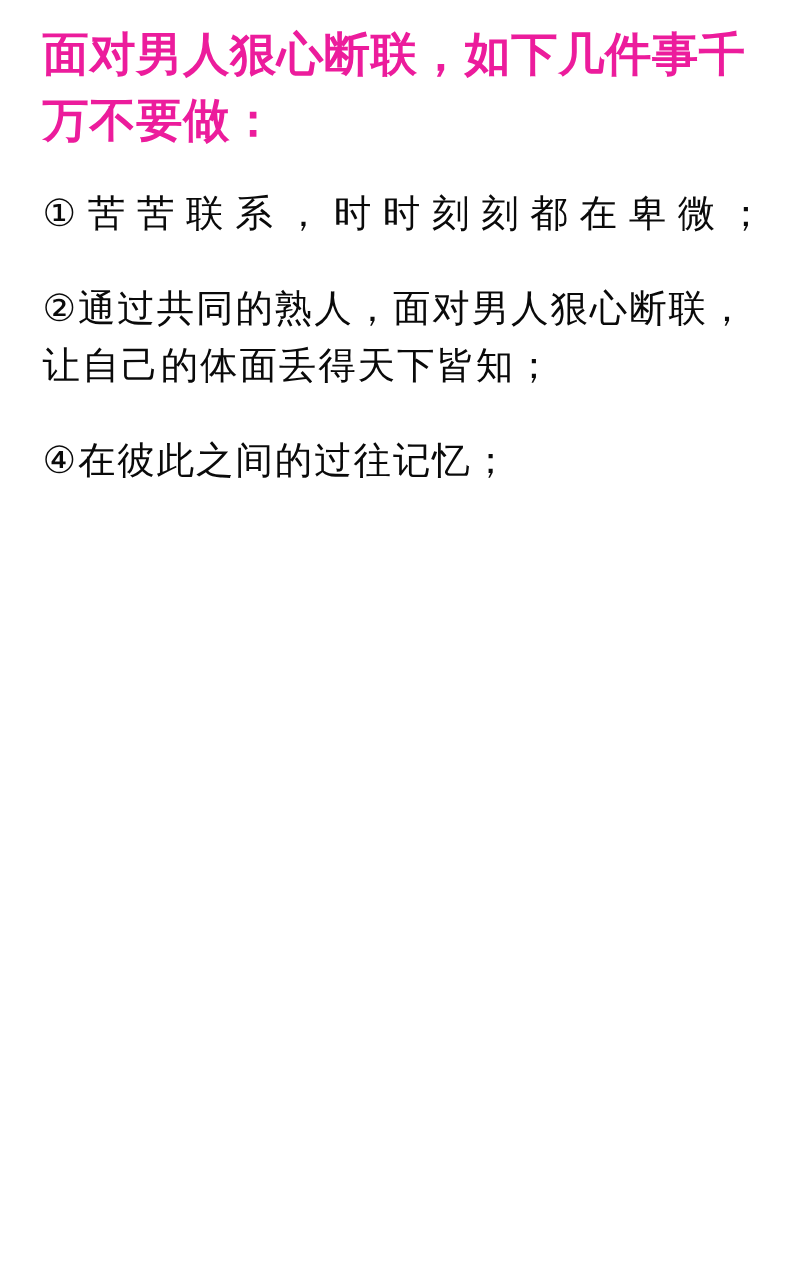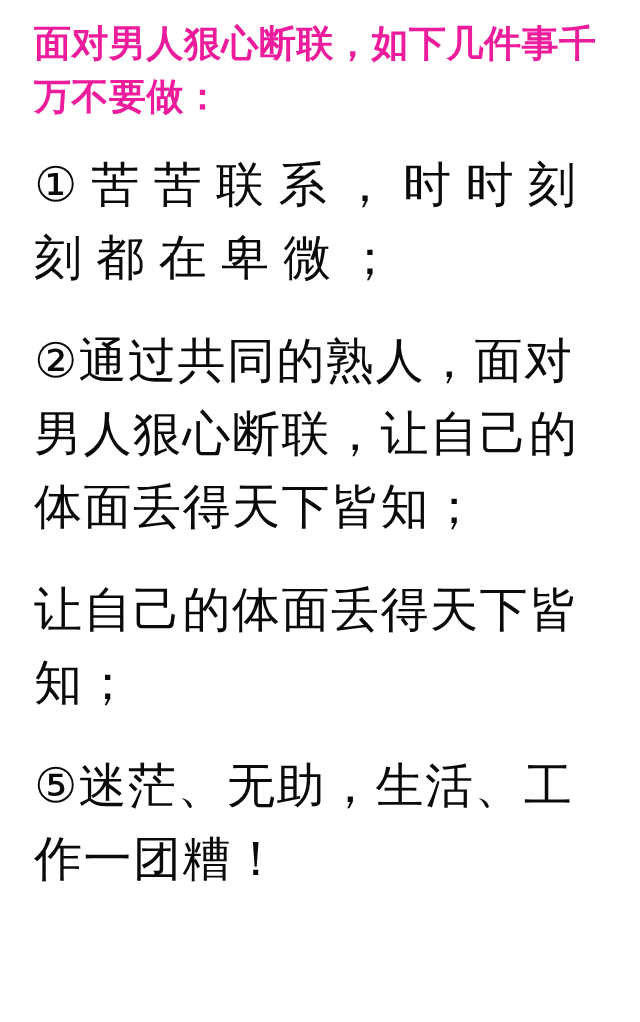--- a/index.html
+++ b/index.html
@@ -24,21 +24,21 @@
     color: #ec1c9c;
     font-size: 37px;
     font-weight: bold;
     line-height: 1.42;
     letter-spacing: 0.5px;
     margin: 0 0 26px 0;
     word-break: break-all;
   }
   .para {
     color: #0a0a0a;
-    font-size: 48px;
+    font-size: 30px;
     line-height: 1.52;
     letter-spacing: 1.5px;
     margin: 0 0 30px 0;
     word-break: break-all;
     font-weight: 500;
   }
   .para.tight {
     letter-spacing: 0.5px;
   }
   .para:last-child {
@@ -49,18 +49,17 @@
 <body>
 
 <div class="page">
 
   <h1 class="title">面对男人狠心断联，如下几件事千万不要做：</h1>
 
   <p class="para tight">① 苦 苦 联 系 ， 时 时 刻 刻 都 在 卑 微 ；</p>
 
   <p class="para">②通过共同的熟人，面对男人狠心断联，让自己的体面丢得天下皆知；</p>
 
-  <p class="para">让自己的体面丢得天下皆知；</p>
+  <p class="para">④在彼此之间的过往记忆；</p>
 
 
-  <p class="para">⑤迷茫、无助，生活、工作一团糟！</p>
 
 </div>
 
 </body></html>

